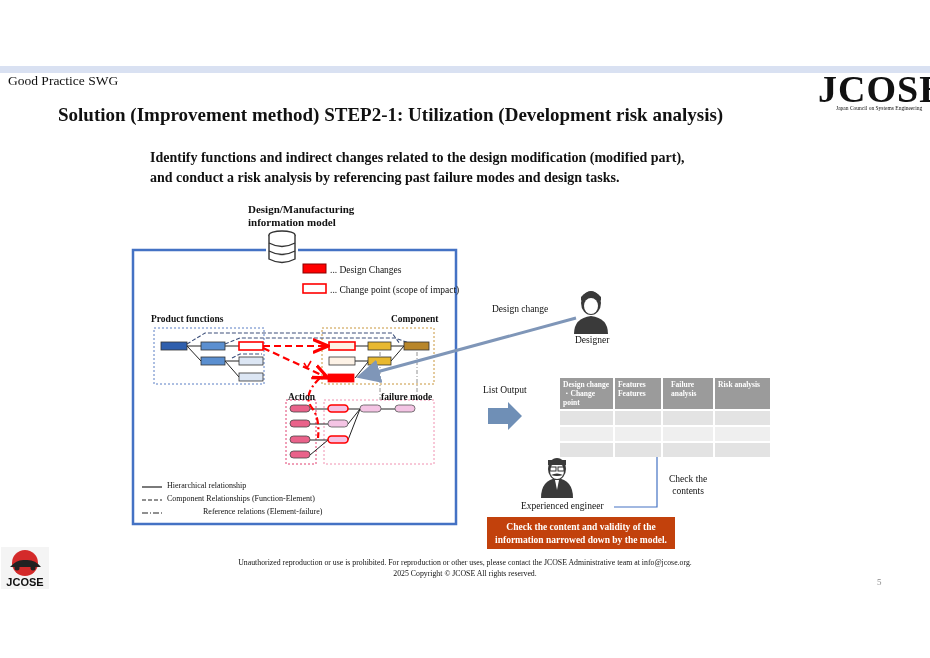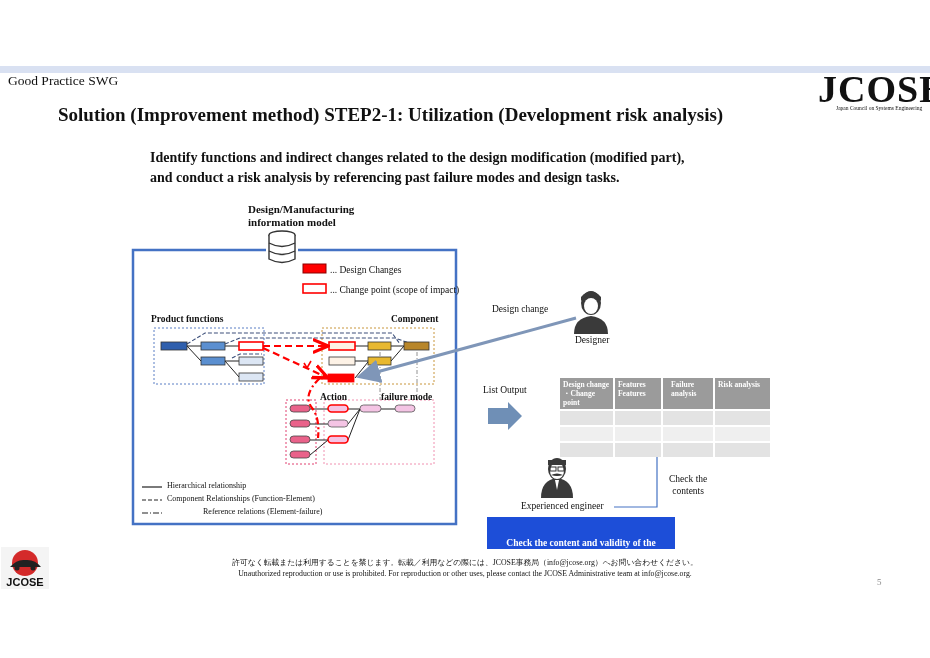--- a/index.html
+++ b/index.html
@@ -12,21 +12,21 @@
   .logo-main{font-size:38px;font-weight:bold;letter-spacing:1px;line-height:34px;color:#111;font-family:"Liberation Serif",serif;}
   .logo-sub{font-size:5.5px;position:absolute;left:18px;top:33px;white-space:nowrap;}
   .subtitle{position:absolute;left:150px;top:148px;width:640px;font-size:14px;font-weight:bold;line-height:20px;}
   .model-label{position:absolute;left:248px;top:203px;font-size:11px;font-weight:bold;line-height:13px;}
   .lbl{position:absolute;font-size:9.5px;white-space:nowrap;}
   .lblb{position:absolute;font-size:9.5px;font-weight:bold;white-space:nowrap;}
   .tbl{position:absolute;left:558px;top:376px;border-collapse:separate;border-spacing:2px;}
   .tbl th{background:#9b9b9b;color:#fff;font-size:7.5px;font-weight:bold;text-align:left;vertical-align:top;padding:2px 3px;height:19px;line-height:9px;}
   .tbl td{background:#e3e3e3;height:12px;}
   .tbl tr.alt td{background:#efefef;}
-  .check-box{position:absolute;left:487px;top:517px;width:188px;height:32px;background:#1d4ed8;color:#fff;font-size:9.5px;font-weight:bold;text-align:center;line-height:13px;padding-top:20px;box-sizing:border-box;}
+  .check-box{position:absolute;left:487px;top:517px;width:188px;height:32px;background:#c2410c;color:#fff;font-size:9.5px;font-weight:bold;text-align:center;line-height:13px;padding-top:4px;box-sizing:border-box;}
   .footer{position:absolute;left:200px;top:557px;width:530px;text-align:center;font-size:7.8px;line-height:11px;}
   .pagenum{position:absolute;left:877px;top:577px;font-size:9px;color:#888;}
   .foot-logo{position:absolute;left:1px;top:547px;width:48px;height:42px;}
 </style>
 </head>
 <body>
 
 <div class="topbar"></div>
 <div class="section">Good Practice SWG</div>
 <div class="title">Solution (Improvement method) STEP2-1: Utilization (Development risk analysis)</div>
@@ -182,21 +182,21 @@
     <line x1="142" y1="487" x2="162" y2="487"></line>
     <line x1="142" y1="500" x2="162" y2="500" stroke-dasharray="4,2"></line>
     <line x1="142" y1="513" x2="162" y2="513" stroke-dasharray="6,2,1,2"></line>
   </g>
 </svg>
 
 <div class="lbl" style="left:330px;top:265px;">... Design Changes</div>
 <div class="lbl" style="left:330px;top:285px;">... Change point (scope of impact)</div>
 <div class="lblb" style="left:151px;top:314px;">Product functions</div>
 <div class="lblb" style="left:391px;top:314px;">Component</div>
-<div class="lblb" style="left:288px;top:392px;margin-left:32px;">Action</div>
+<div class="lblb" style="left:288px;top:392px;">Action</div>
 <div class="lblb" style="left:381px;top:392px;">failure mode</div>
 <div class="lbl" style="left:167px;top:481px;font-size:8px;">Hierarchical relationship</div>
 <div class="lbl" style="left:167px;top:494px;font-size:8px;">Component Relationships (Function-Element)</div>
 <div class="lbl" style="left:167px;top:507px;font-size:8px;padding-left:36px;">Reference relations (Element-failure)</div>
 
 <div class="lbl" style="left:492px;top:304px;font-size:9.5px;">Design change</div>
 <div class="lbl" style="left:575px;top:335px;font-size:9.5px;">Designer</div>
 <div class="lbl" style="left:483px;top:385px;font-size:9.5px;">List Output</div>
 <div class="lbl" style="left:669px;top:473px;font-size:9.5px;text-align:center;line-height:12px;">
   <div>Check the</div>
@@ -255,16 +255,16 @@
 <svg class="foot-logo" viewBox="0 0 48 42">
   <rect x="0" y="0" width="48" height="42" fill="#f4f4f4"></rect>
   <circle cx="24" cy="16" r="13" fill="#d42a2a"></circle>
   <path d="M9,20 Q16,12 24,13 Q34,12 40,20 Z" fill="#222"></path>
   <circle cx="16" cy="21" r="2.5" fill="#222"></circle>
   <circle cx="32" cy="21" r="2.5" fill="#222"></circle>
   <text x="24" y="39" text-anchor="middle" font-family="Liberation Sans, sans-serif" font-weight="bold" font-size="11" fill="#111">JCOSE</text>
 </svg>
 
 <div class="footer">
-  <div>許可なく転載または利用することを禁じます。転載／利用などの際には、JCOSE事務局（info@jcose.org）へお問い合わせください。</div>
   <div>Unauthorized reproduction or use is prohibited.  For reproduction or other uses, please contact the JCOSE Administrative team at info@jcose.org.</div>
+  <div>2025 Copyright © JCOSE All rights reserved.</div>
 </div>
 <div class="pagenum">5</div>
 
 </body></html>

